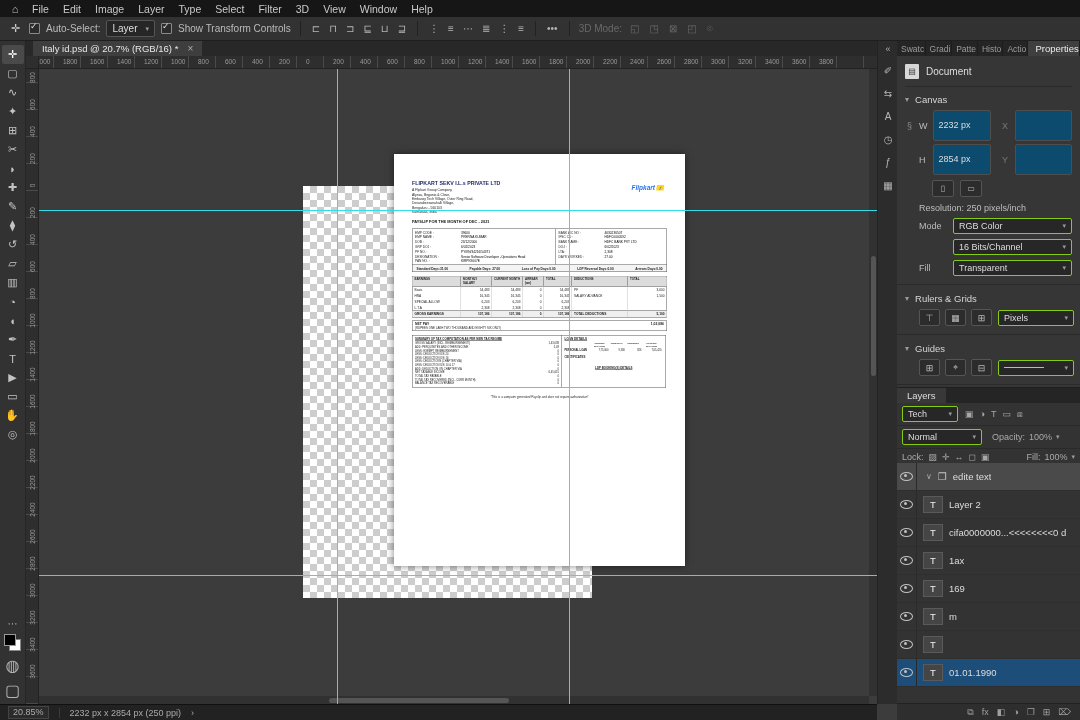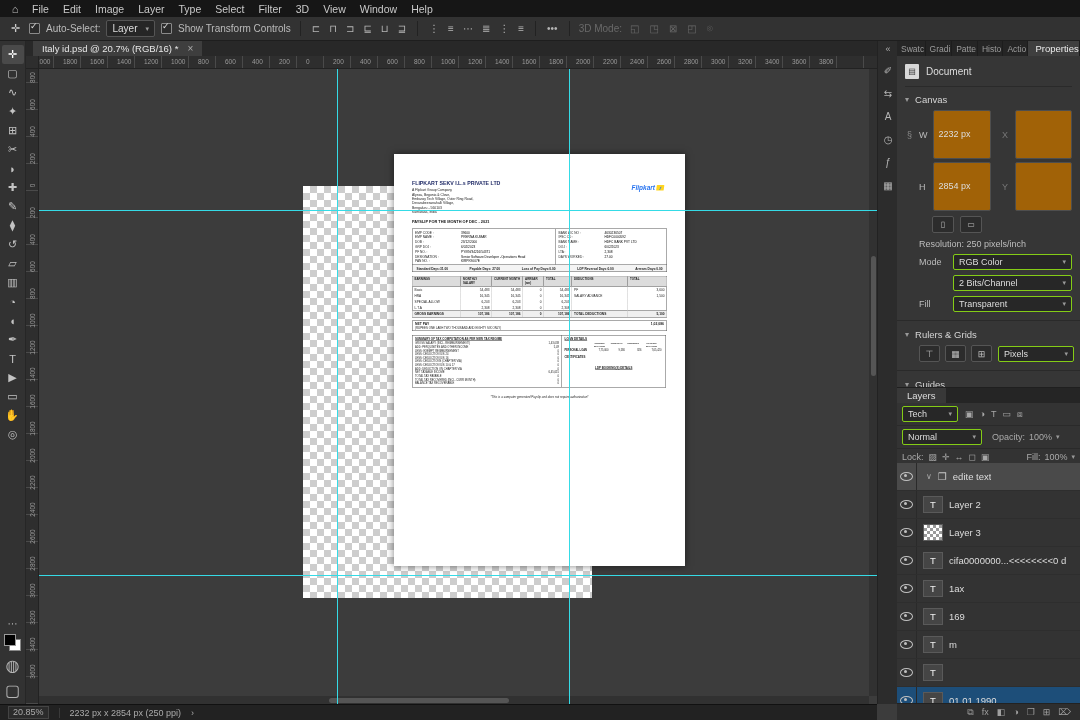--- a/index.html
+++ b/index.html
@@ -139,22 +139,22 @@
   .properties{position:absolute;top:16px;left:0;right:0;height:332px;background:#363636;
               border-bottom:1px solid #1f1f1f;padding:6px 8px;box-sizing:border-box;overflow:hidden;}
   .prop-doc-row{display:flex;align-items:center;gap:7px;padding:2px 0 7px;border-bottom:1px solid #2a2a2a;
                 color:#ddd;font-size:10px;}
   .prop-doc-icon{width:14px;height:15px;background:#d8d8d8;border-radius:1px;color:#333;font-size:8px;
                  display:flex;align-items:center;justify-content:center;}
   .section-h{display:flex;align-items:center;gap:6px;margin:7px 0 5px;color:#d5d5d5;font-size:9.5px;}
   .chev{color:#999;font-size:8px;}
   .fieldrow{display:flex;align-items:center;gap:5px;margin:3px 0 3px 14px;}
   .flabel{width:10px;color:#bbb;font-size:9px;}
-  .field{background:#a16207;border:1px solid #4e4e4e;border-radius:2px;color:#ddd;font-size:9px;
-         padding:17px 4px;width:50px;height:13px;line-height:13px;}
+  .field{background:#0c4a6e;border:1px solid #4e4e4e;border-radius:2px;color:#ddd;font-size:9px;
+         padding:8px 4px;width:50px;height:13px;line-height:13px;}
   .field.empty{color:#5a5a5a;}
   .chain{color:#8b8b8b;font-size:9px;position:absolute;margin-left:-12px;}
   .canvas-fields{position:relative;}
   .orient-row{display:flex;gap:6px;margin:5px 0 4px 27px;}
   .orient-btn{width:20px;height:15px;border:1px solid #555;border-radius:2px;display:flex;
               align-items:center;justify-content:center;color:#bbb;font-size:8px;background:#2c2c2c;}
   .res-text{margin:6px 0 4px 14px;color:#bdbdbd;font-size:9px;}
   .mode-row{display:flex;align-items:center;gap:8px;margin:5px 0 0 14px;}
   .mode-row .mlabel{width:26px;color:#bbb;font-size:9px;}
   .panel-dd{flex:1;background:#272727;border:1px solid #84cc16;border-radius:2px;padding:0 5px;
@@ -712,21 +712,21 @@
       <div class="mode-row">
         <span class="mlabel">Mode</span>
         <span class="panel-dd">
           <span>RGB Color</span>
           <span class="dd-caret">▾</span>
         </span>
       </div>
       <div class="mode-row">
         <span class="mlabel"></span>
         <span class="panel-dd">
-          <span>2 Bits/Channel</span>
+          <span>16 Bits/Channel</span>
           <span class="dd-caret">▾</span>
         </span>
       </div>
       <div class="mode-row">
         <span class="mlabel">Fill</span>
         <span class="panel-dd">
           <span>Transparent</span>
           <span class="dd-caret">▾</span>
         </span>
       </div>
@@ -825,27 +825,20 @@
             <div class="eye-cell">
               <span class="eye"></span>
             </div>
             <span class="lthumb">T</span>
             <span class="lname">Layer 2</span>
           </div>
           <div class="lrow">
             <div class="eye-cell">
               <span class="eye"></span>
             </div>
-            <span class="lthumb image"></span>
-            <span class="lname">Layer 3</span>
-          </div>
-          <div class="lrow">
-            <div class="eye-cell">
-              <span class="eye"></span>
-            </div>
             <span class="lthumb">T</span>
             <span class="lname">cifa0000000...&lt;&lt;&lt;&lt;&lt;&lt;&lt;&lt;0 d</span>
           </div>
           <div class="lrow">
             <div class="eye-cell">
               <span class="eye"></span>
             </div>
             <span class="lthumb">T</span>
             <span class="lname">1ax</span>
           </div>

